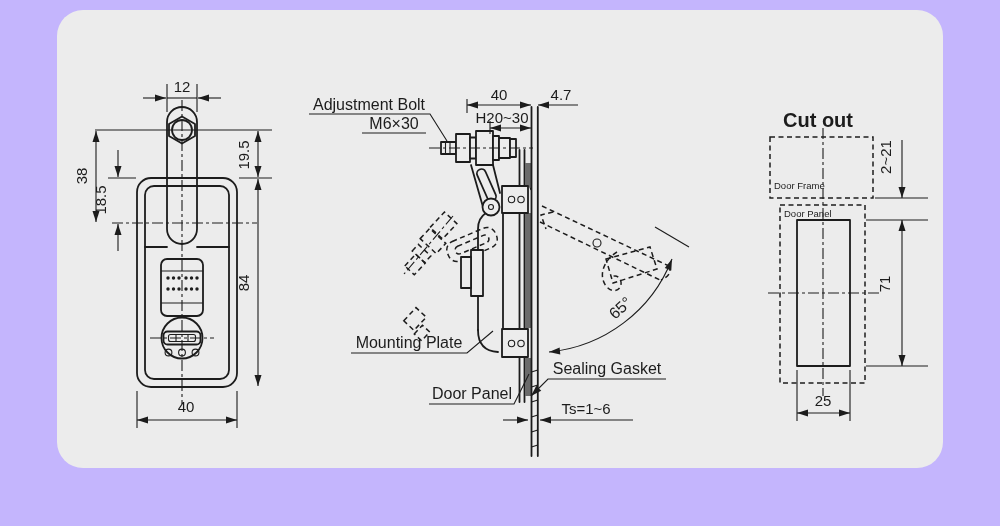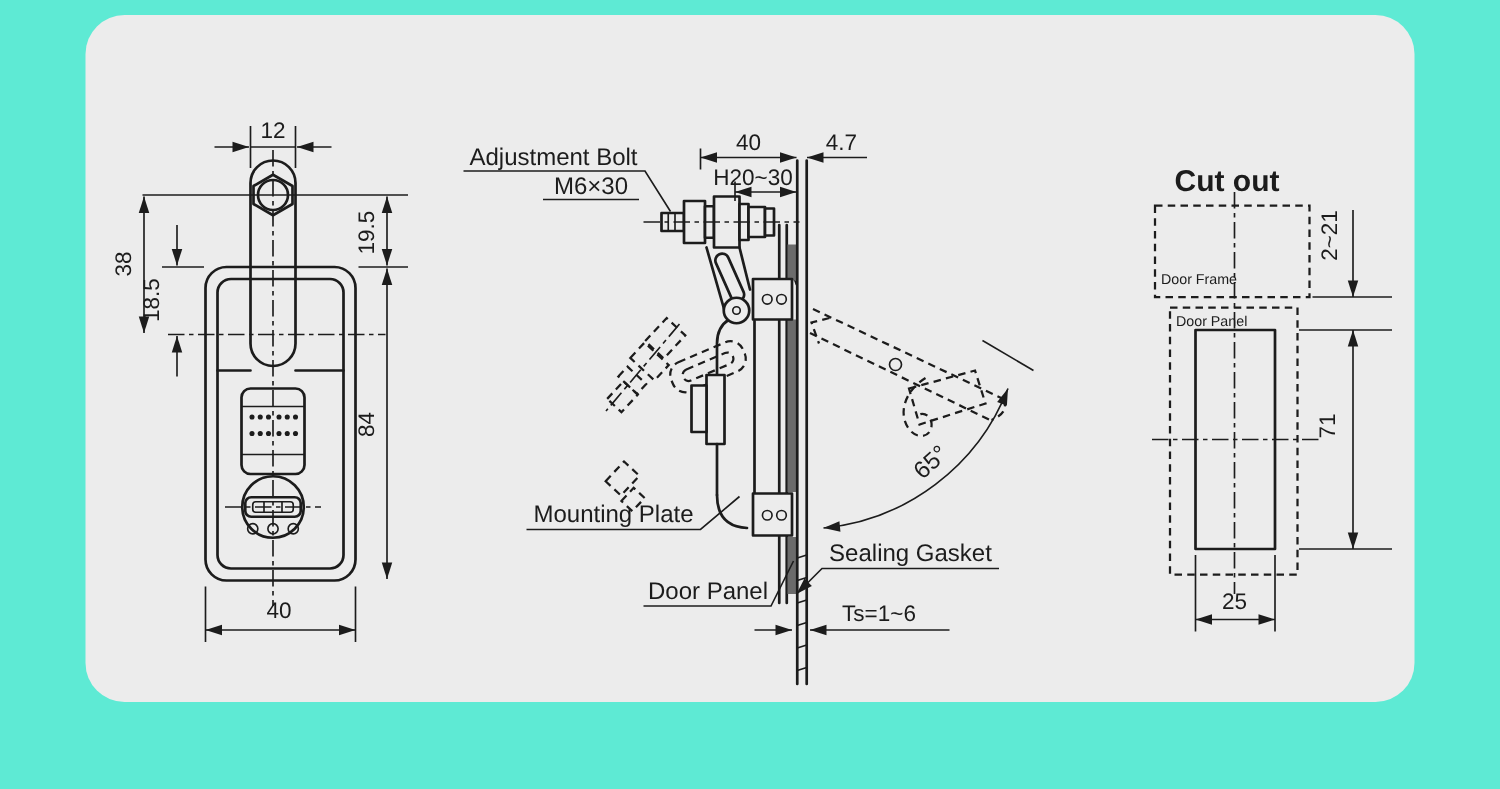--- a/index.html
+++ b/index.html
@@ -1,16 +1,16 @@
 <!DOCTYPE html>
 <html><head>
 <meta charset="utf-8">
 <style>
   html,body{margin:0;padding:0;background:#ffffff;}
-  .stage{position:relative;width:1000px;height:526px;background:#5eead4;overflow:hidden;}
+  .stage{position:relative;width:1000px;height:526px;background:#c4b5fd;overflow:hidden;}
   svg{position:absolute;left:0;top:0;}
   text{fill:#1c1c1c;font-family:"Liberation Sans",sans-serif;}
   .t15{font-size:15px;}
   .t16{font-size:16px;}
   .t9{font-size:9.5px;}
   .title{font-size:20px;font-weight:bold;}
   .ol{fill:none;stroke:#1c1c1c;stroke-width:1.8;stroke-linecap:round;stroke-linejoin:round;}
   .olf{fill:#ececec;stroke:#1c1c1c;stroke-width:1.8;stroke-linejoin:round;}
   .thin{fill:none;stroke:#1c1c1c;stroke-width:1.1;}
   .dim{fill:none;stroke:#1c1c1c;stroke-width:1.1;}

